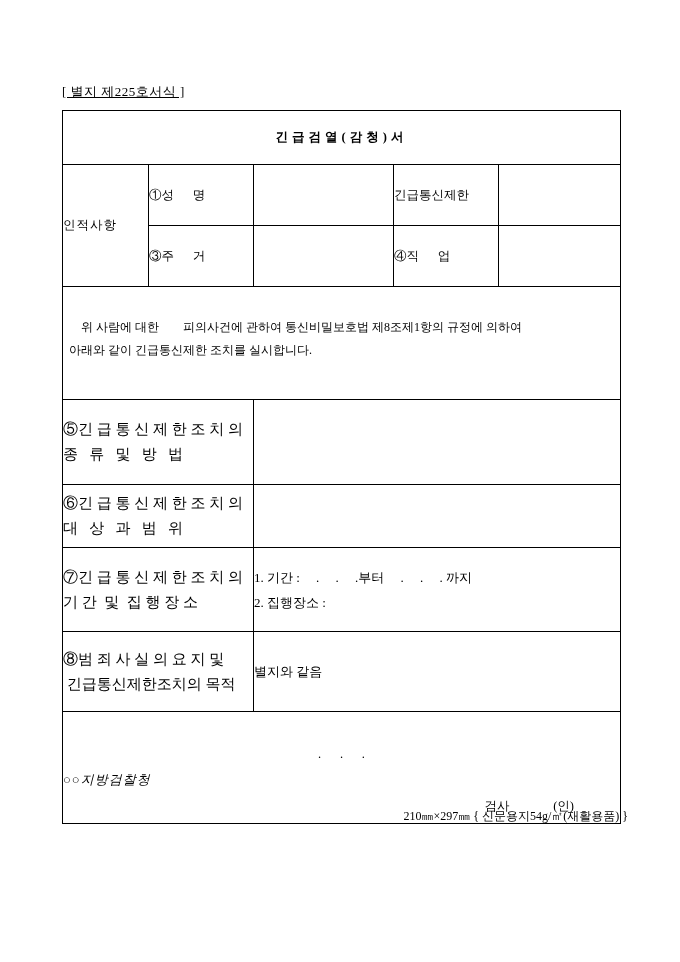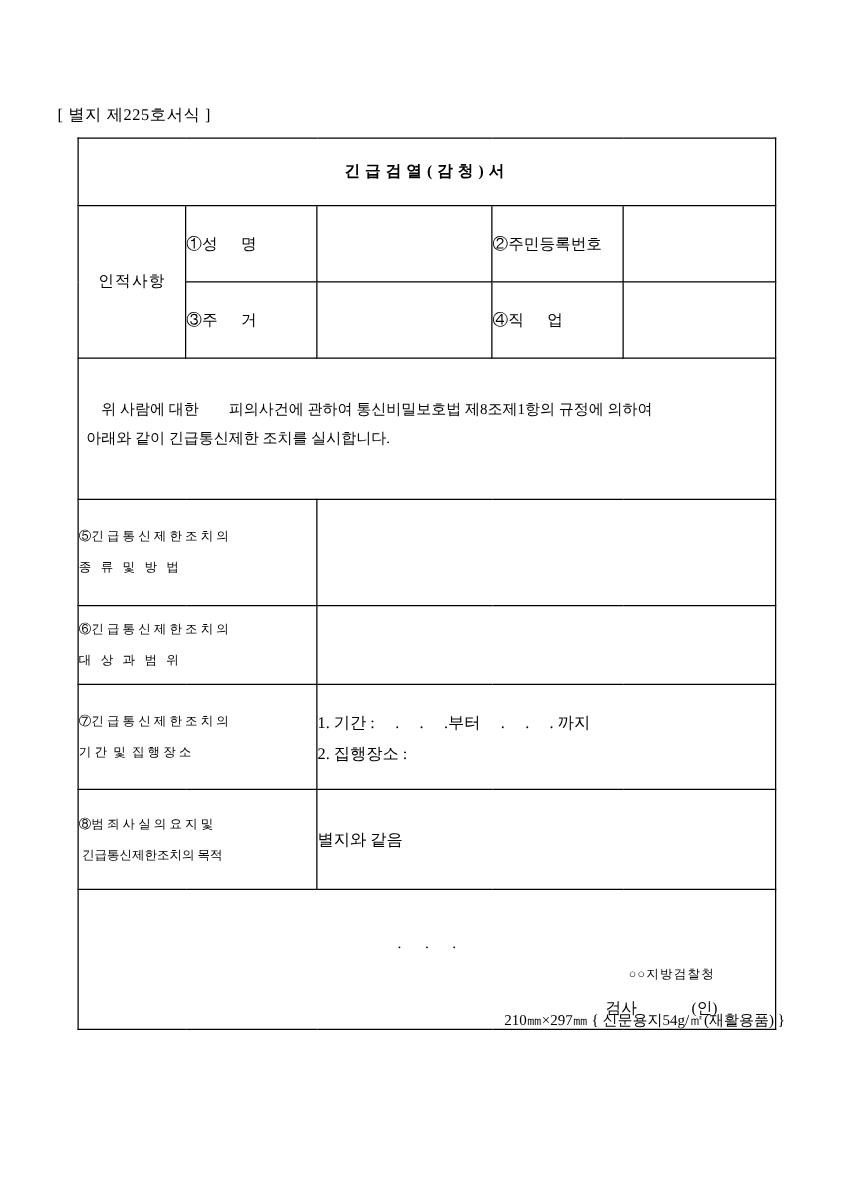--- a/index.html
+++ b/index.html
@@ -5,64 +5,64 @@
   * { margin:0; padding:0; box-sizing:border-box; }
   html,body { background:#ffffff; }
   body {
     width:680px; height:962px;
     font-family:"Liberation Serif","DejaVu Serif",serif;
     color:#000;
   }
   .page { position:relative; width:680px; height:962px; overflow:hidden; background:#fff; }
 
   .form-ref {
-    position:absolute; left:46px; top:83px;
-    font-size:13px; white-space:pre; letter-spacing:0.5px;
+    position:absolute; left:62px; top:83px;
+    font-size:13px; white-space:pre; letter-spacing:0.5px;text-decoration:underline;
   }
 
   table.doc {
     position:absolute; left:62px; top:110px; width:558px;
     border-collapse:collapse; table-layout:fixed;
   }
   table.doc td {
     border:1px solid #000;
     font-size:12.5px;
     vertical-align:middle;
     padding:0;
     overflow:hidden;
   }
 
   .title-cell {
     height:54px; text-align:center;
     font-size:23px; font-weight:bold; letter-spacing:4px;
   }
 
   tr.prow td { height:61px; }
-  .section-cell { text-align:center; font-size:13px; letter-spacing:1px; }
+  .section-cell { font-size:13px; letter-spacing:1px; }
   .flabel  { white-space:pre; padding-left:15px; }
   .flabel2 { white-space:pre; padding-left:12px; }
 
   .stmt-cell { height:113px; vertical-align:middle; }
   .stmt-cell .inner { padding:0 8px 8px 6px; }
   .stmt-line { white-space:pre; line-height:23px; font-size:12px; }
 
   tr.row5 td { height:85px; }
   tr.row6 td { height:63px; }
   tr.row7 td { height:84px;margin-left:45px; }
   tr.row8 td { height:80px; }
 
   .item-label { vertical-align:middle; padding-left:4px; }
-  .item-label div { white-space:pre; line-height:25px; font-size:10px; }
+  .item-label div { white-space:pre; line-height:25px; font-size:15px; }
   .item-content { vertical-align:middle; padding-left:12px; }
   .item-content .line { white-space:pre; line-height:25px; font-size:13px; }
 
   .sig-cell { height:112px; vertical-align:top; }
   .sig-inner { padding-top:24px; }
   .sig-date   { text-align:center; white-space:pre; line-height:26px; font-size:12.5px; }
-  .sig-office { text-align:right; padding-right:48px; line-height:26px; font-size:10px; letter-spacing:1px; }
+  .sig-office { padding-right:48px; line-height:26px; font-size:13px; letter-spacing:1px;font-style:italic; }
   .sig-signer { text-align:right; padding-right:46px; white-space:pre; line-height:26px; font-size:12.5px; }
 
   .paper-note {
     position:absolute; left:62px; top:808px; width:566px;
     text-align:right; font-size:12px; white-space:pre;
   }
 </style>
 </head>
 <body>
 
@@ -81,21 +81,21 @@
 
     <tbody>
         <tr>
       <td colspan="5" class="title-cell">긴급검열(감청)서</td>
     </tr>
 
     <tr class="prow">
       <td rowspan="2" class="section-cell">인적사항</td>
       <td class="flabel">①성      명</td>
       <td></td>
-      <td class="flabel2">②주민등록번호</td>
+      <td class="flabel2">긴급통신제한</td>
       <td></td>
     </tr>
 
     <tr class="prow">
       <td class="flabel">③주      거</td>
       <td></td>
       <td class="flabel2">④직      업</td>
       <td></td>
     </tr>
 

